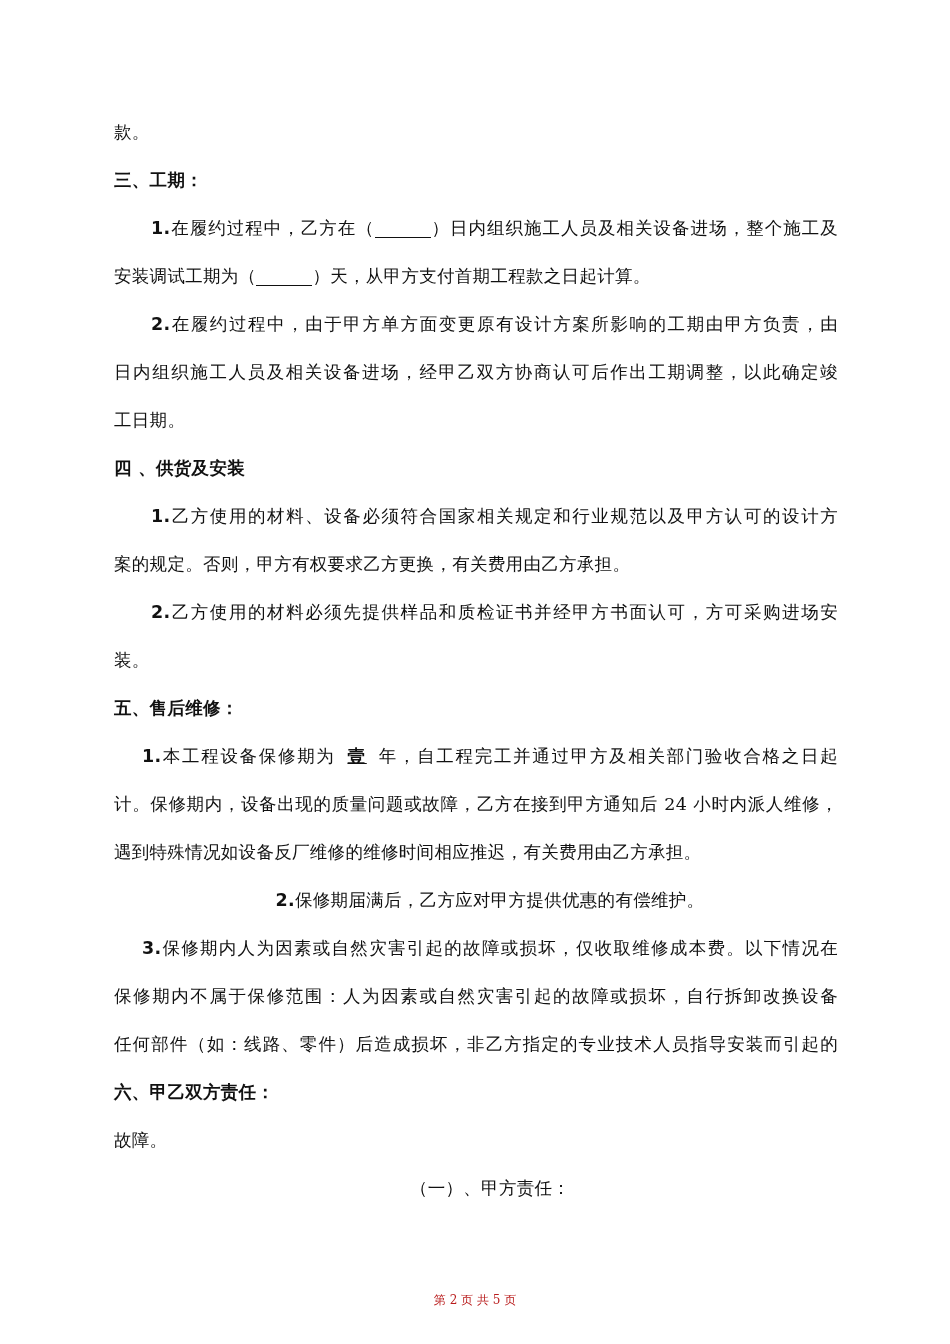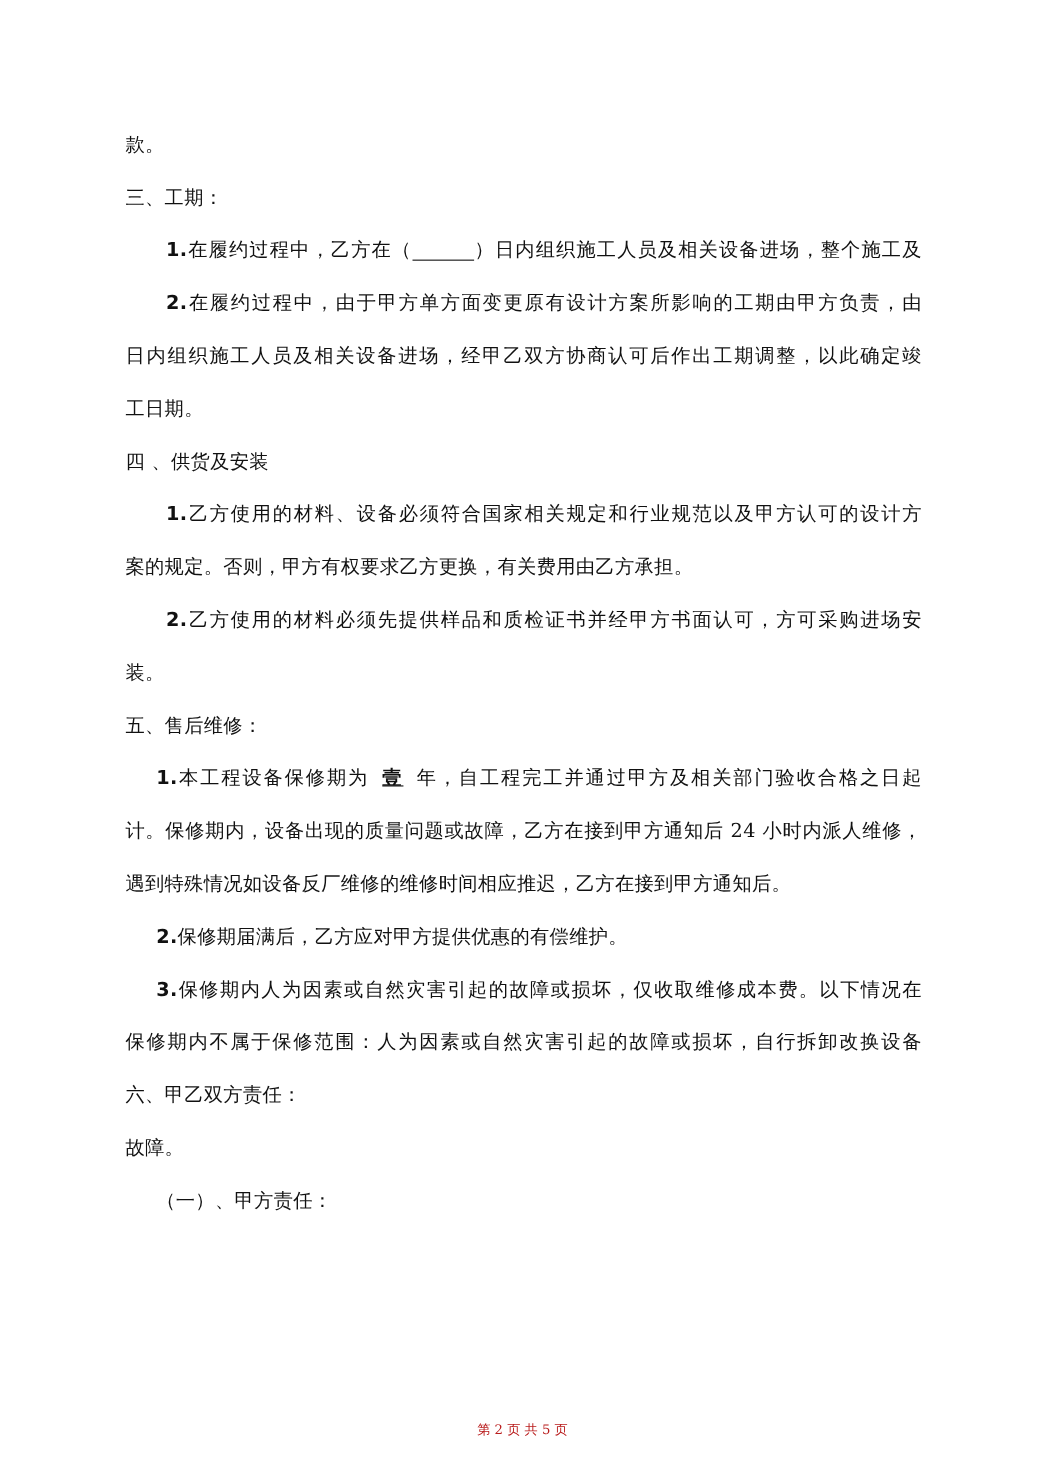--- a/index.html
+++ b/index.html
@@ -6,42 +6,45 @@
     body {
       width: 950px; height: 1344px; position: relative; overflow: hidden;
       font-family: "DejaVu Serif", "Liberation Serif", serif;
       color: #111111;
     }
     .page { position: absolute; left: 114px; top: 108px; width: 724px; }
     .line {
       height: 48px; line-height: 48px; font-size: 17.5px;
       white-space: nowrap; letter-spacing: 0.3px;
     }
-    .heading { font-weight: normal; font-family: "DejaVu Sans", "Liberation Sans", sans-serif; }
+    .heading { font-weight: bold; font-family: "DejaVu Sans", "Liberation Sans", sans-serif; }
     .indent1 { padding-left: 37px; }
-    .indent2 { padding-left: 28px; }
+    .indent2 { padding-left: 28px; text-align: center; }
     .num { font-weight: bold; font-family: "DejaVu Sans", "Liberation Sans", sans-serif; }
     .blank { display: inline-block; border-bottom: 1px solid #111; width: 56px; height: 20px; vertical-align: -4px; }
     .ul-val { text-decoration: underline; font-weight: bold; padding: 0 12px; }
     .justify { text-align: justify; text-align-last: justify; width: 724px; }
     .footer {
       position: absolute; top: 1292px; left: 0; width: 950px; text-align: center;
       font-size: 12px; color: #b91c1c;
     }
   </style>
 </head>
 <body>
 
 <div class="page">
   <div class="line"><span>款。</span></div>
 
   <div class="line heading">三、工期：</div>
 
   <div class="line indent1 justify" style="width:687px">
     <span class="num">1.</span><span>在履约过程中，乙方在（</span><span class="blank"></span><span>）日内组织施工人员及相关设备进场，整个施工及</span>
+  </div>
+  <div class="line">
+    <span>安装调试工期为（</span><span class="blank"></span><span>）天，从甲方支付首期工程款之日起计算。</span>
   </div>
 
   <div class="line indent1 justify" style="width:687px">
     <span class="num">2.</span><span>在履约过程中，由于甲方单方面变更原有设计方案所影响的工期由甲方负责，由</span>
   </div>
   <div class="line justify"><span>日内组织施工人员及相关设备进场，经甲乙双方协商认可后作出工期调整，以此确定竣</span></div>
   <div class="line"><span>工日期。</span></div>
 
   <div class="line heading">四 、供货及安装</div>
 
@@ -54,29 +57,30 @@
     <span class="num">2.</span><span>乙方使用的材料必须先提供样品和质检证书并经甲方书面认可，方可采购进场安</span>
   </div>
   <div class="line"><span>装。</span></div>
 
   <div class="line heading">五、售后维修：</div>
 
   <div class="line indent2 justify" style="width:696px">
     <span class="num">1.</span><span>本工程设备保修期为</span><span class="ul-val">壹</span><span>年，自工程完工并通过甲方及相关部门验收合格之日起</span>
   </div>
   <div class="line justify"><span>计。保修期内，设备出现的质量问题或故障，乙方在接到甲方通知后 24 小时内派人维修，</span></div>
-  <div class="line"><span>遇到特殊情况如设备反厂维修的维修时间相应推迟，乙方在接到甲方通知后。</span></div>
+  <div class="line"><span>遇到特殊情况如设备反厂维修的维修时间相应推迟，有关费用由乙方承担。</span></div>
 
   <div class="line indent2">
     <span class="num">2.</span><span>保修期届满后，乙方应对甲方提供优惠的有偿维护。</span>
   </div>
 
   <div class="line indent2 justify" style="width:696px">
     <span class="num">3.</span><span>保修期内人为因素或自然灾害引起的故障或损坏，仅收取维修成本费。以下情况在</span>
   </div>
   <div class="line justify"><span>保修期内不属于保修范围：人为因素或自然灾害引起的故障或损坏，自行拆卸改换设备</span></div>
+  <div class="line justify"><span>任何部件（如：线路、零件）后造成损坏，非乙方指定的专业技术人员指导安装而引起的</span></div>
   <div class="line heading">六、甲乙双方责任：</div>
 
   <div class="line"><span>故障。</span></div>
   <div class="line indent2">（一）、甲方责任：</div>
 </div>
 
 <div class="footer">第 2 页 共 5 页</div>
 
 </body></html>

